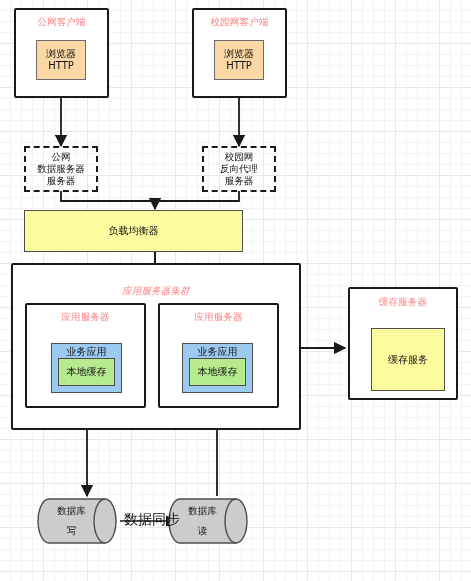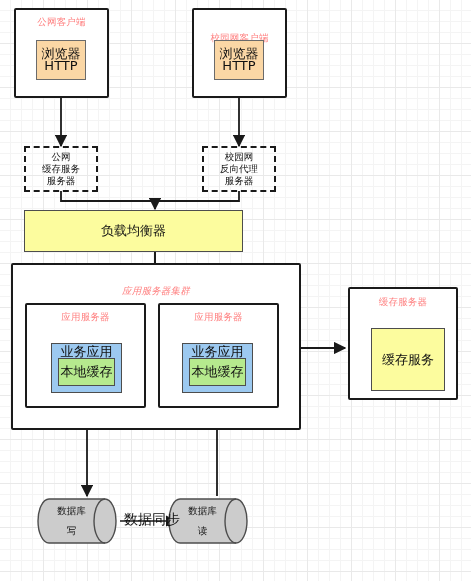--- a/index.html
+++ b/index.html
@@ -42,21 +42,21 @@
     white-space:nowrap;
   }
   .cell{
     position:absolute;
     box-sizing:border-box;
     border:1.5px solid #3a3a3a;
     display:flex;
     align-items:center;
     justify-content:center;
     text-align:center;
-    font-size:13px;
+    font-size:10px;
     line-height:12px;
     color:#111111;
     white-space:pre-line;
   }
   .orange{background:#fbd7a5;border-color:#6b6b6b;}
   .yellow{background:#fcfc9e;border-color:#4d4d4d;}
   .blue{background:#9cc9f0;border-color:#4d4d4d;}
   .green{background:#b6ea8e;border-color:#4d4d4d;}
   .plainlbl{
     position:absolute;
@@ -125,27 +125,27 @@
     </g>
   </svg>
 
   <div class="box container-box" style="left:14px;top:8px;width:95px;height:90px;">
     <div class="title" style="top:6px;">公网客户端</div>
   </div>
   <div class="box cell orange" style="left:36px;top:40px;width:50px;height:40px;">浏览器
 HTTP</div>
 
   <div class="box container-box" style="left:192px;top:8px;width:95px;height:90px;">
-    <div class="title" style="top:6px;margin-top:16px;">校园网客户端</div>
+    <div class="title" style="top:6px;">校园网客户端</div>
   </div>
   <div class="box cell orange" style="left:214px;top:40px;width:50px;height:40px;">浏览器
 HTTP</div>
 
   <div class="box dashdot-box dashlbl" style="left:24px;top:146px;width:74px;height:46px;">公网
-缓存服务
+数据服务器
 服务器</div>
   <div class="box dashdot-box dashlbl" style="left:202px;top:146px;width:74px;height:46px;">校园网
 反向代理
 服务器</div>
 
   <div class="box cell yellow" style="left:24px;top:210px;width:219px;height:42px;">负载均衡器</div>
 
   <div class="box container-box" style="left:11px;top:263px;width:290px;height:167px;">
     <div class="title" style="top:20px;font-style:italic;">应用服务器集群</div>
   </div>

